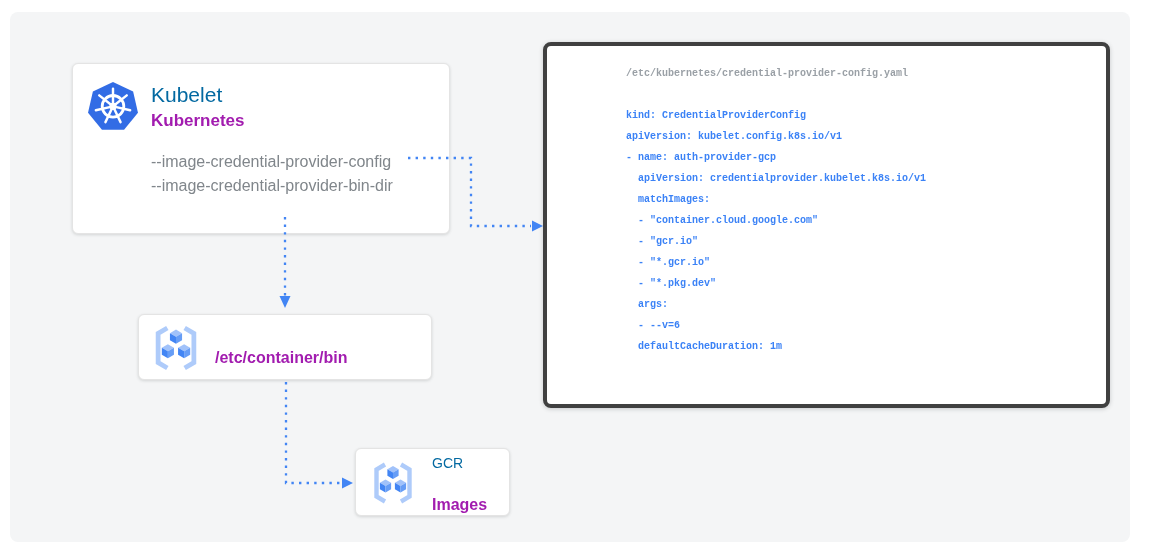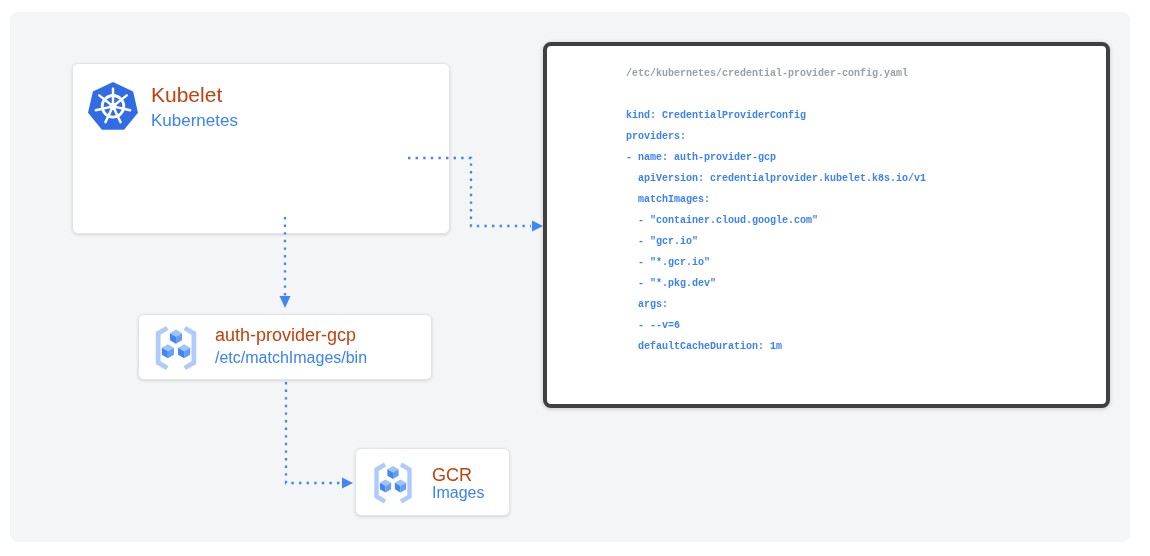--- a/index.html
+++ b/index.html
@@ -27,27 +27,28 @@
     background: #ffffff;
     border: 1px solid #e4e4e4;
     border-radius: 6px;
     box-shadow: 0 1px 3px rgba(60,64,67,.18);
   }
 
   .node .icon { position: absolute; display: block; }
 
   .node-title {
     position: absolute;
-    color: #c2410c;
+    color: #0369a1;
     white-space: nowrap;
   }
   .node-sub {
     position: absolute;
-    color: #3b82f6;
+    color: #a21caf;
     white-space: nowrap;
+    font-weight: bold;
   }
 
   
   .kubelet-box { left: 72px; top: 63px; width: 378px; height: 171px; }
   .kubelet-box .icon { left: 13px; top: 16px; width: 54px; height: 54px; }
   .kubelet-box .node-title { left: 78px; top: 19px; font-size: 21px; }
   .kubelet-box .node-sub   { left: 78px; top: 47px; font-size: 17px; }
   .flag-list { position: absolute; left: 78px; top: 86px; }
   .flag-line {
     font-size: 16px; line-height: 24px;
@@ -56,22 +57,22 @@
 
   
   .auth-box { left: 138px; top: 314px; width: 294px; height: 66px; }
   .auth-box .icon { left: 11px; top: 7px; width: 52px; height: 52px; }
   .auth-box .node-title { left: 76px; top: 10px; font-size: 18px; }
   .auth-box .node-sub   { left: 76px; top: 34px; font-size: 16px; }
 
   
   .gcr-box { left: 355px; top: 448px; width: 155px; height: 68px; }
   .gcr-box .icon { left: 13px; top: 10px; width: 48px; height: 48px; }
-  .gcr-box .node-title { left: 76px; top: 16px; font-size: 18px; }
-  .gcr-box .node-sub   { left: 76px; top: 35px; font-size: 16px; text-align: right; }
+  .gcr-box .node-title { left: 76px; top: 6px; font-size: 14px; }
+  .gcr-box .node-sub   { left: 76px; top: 47px; font-size: 16px; text-align: right; }
 
   
   .code-panel {
     position: absolute;
     left: 543px; top: 42px;
     width: 567px; height: 366px;
     background: #ffffff;
     border: 4px solid #404040;
     border-radius: 8px;
     box-shadow: 0 1px 4px rgba(60,64,67,.25);
@@ -119,20 +120,22 @@
           <line x1="20" y1="19.5" x2="7.3" y2="22.4"></line>
           <line x1="20" y1="19.5" x2="9.8" y2="11.4"></line>
         </g>
         <circle cx="20" cy="19.5" r="8" fill="none" stroke="#ffffff" stroke-width="2.1"></circle>
         <circle cx="20" cy="19.5" r="2.7" fill="#ffffff"></circle>
       </svg>
     </span>
     <div class="node-title">Kubelet</div>
     <div class="node-sub">Kubernetes</div>
     <div class="flag-list">
+      <div class="flag-line">--image-credential-provider-config</div>
+      <div class="flag-line">--image-credential-provider-bin-dir</div>
     </div>
   </div>
 
   <div class="node auth-box">
     <span class="icon">
       <svg viewBox="0 0 48 48" width="52" height="52">
         <g fill="none" stroke="#AECBFA" stroke-width="4.4">
           <path d="M16 5.5 L7.5 10.5 L7.5 37.5 L16 42.5"></path>
           <path d="M32 5.5 L40.5 10.5 L40.5 37.5 L32 42.5"></path>
         </g>
@@ -144,22 +147,21 @@
           <path d="M16.5 20.5 L22.1 23.8 L16.5 27 L10.9 23.8 Z" fill="#A1C2FA"></path>
           <path d="M10.9 23.8 L16.5 27 L16.5 33.5 L10.9 30.3 Z" fill="#4285F4"></path>
           <path d="M22.1 23.8 L16.5 27 L16.5 33.5 L22.1 30.3 Z" fill="#669DF6"></path>
 
           <path d="M31.5 20.5 L37.1 23.8 L31.5 27 L25.9 23.8 Z" fill="#A1C2FA"></path>
           <path d="M25.9 23.8 L31.5 27 L31.5 33.5 L25.9 30.3 Z" fill="#4285F4"></path>
           <path d="M37.1 23.8 L31.5 27 L31.5 33.5 L37.1 30.3 Z" fill="#669DF6"></path>
         </g>
       </svg>
     </span>
-    <div class="node-title">auth-provider-gcp</div>
-    <div class="node-sub">/etc/matchImages/bin</div>
+    <div class="node-sub">/etc/container/bin</div>
   </div>
 
   <div class="node gcr-box">
     <span class="icon">
       <svg viewBox="0 0 48 48" width="48" height="48">
         <g fill="none" stroke="#AECBFA" stroke-width="4.4">
           <path d="M16 5.5 L7.5 10.5 L7.5 37.5 L16 42.5"></path>
           <path d="M32 5.5 L40.5 10.5 L40.5 37.5 L32 42.5"></path>
         </g>
         <g>
@@ -178,21 +180,21 @@
       </svg>
     </span>
     <div class="node-title">GCR</div>
     <div class="node-sub">Images</div>
   </div>
 
   <div class="code-panel">
     <div class="code-filename">/etc/kubernetes/credential-provider-config.yaml</div>
     <div class="code-gap"></div>
     <div class="code-line">kind: CredentialProviderConfig</div>
-    <div class="code-line">providers:</div>
+    <div class="code-line">apiVersion: kubelet.config.k8s.io/v1</div>
     <div class="code-line">- name: auth-provider-gcp</div>
     <div class="code-line">  apiVersion: credentialprovider.kubelet.k8s.io/v1</div>
     <div class="code-line">  matchImages:</div>
     <div class="code-line">  - "container.cloud.google.com"</div>
     <div class="code-line">  - "gcr.io"</div>
     <div class="code-line">  - "*.gcr.io"</div>
     <div class="code-line">  - "*.pkg.dev"</div>
     <div class="code-line">  args:</div>
     <div class="code-line">  - --v=6</div>
     <div class="code-line">  defaultCacheDuration: 1m</div>

